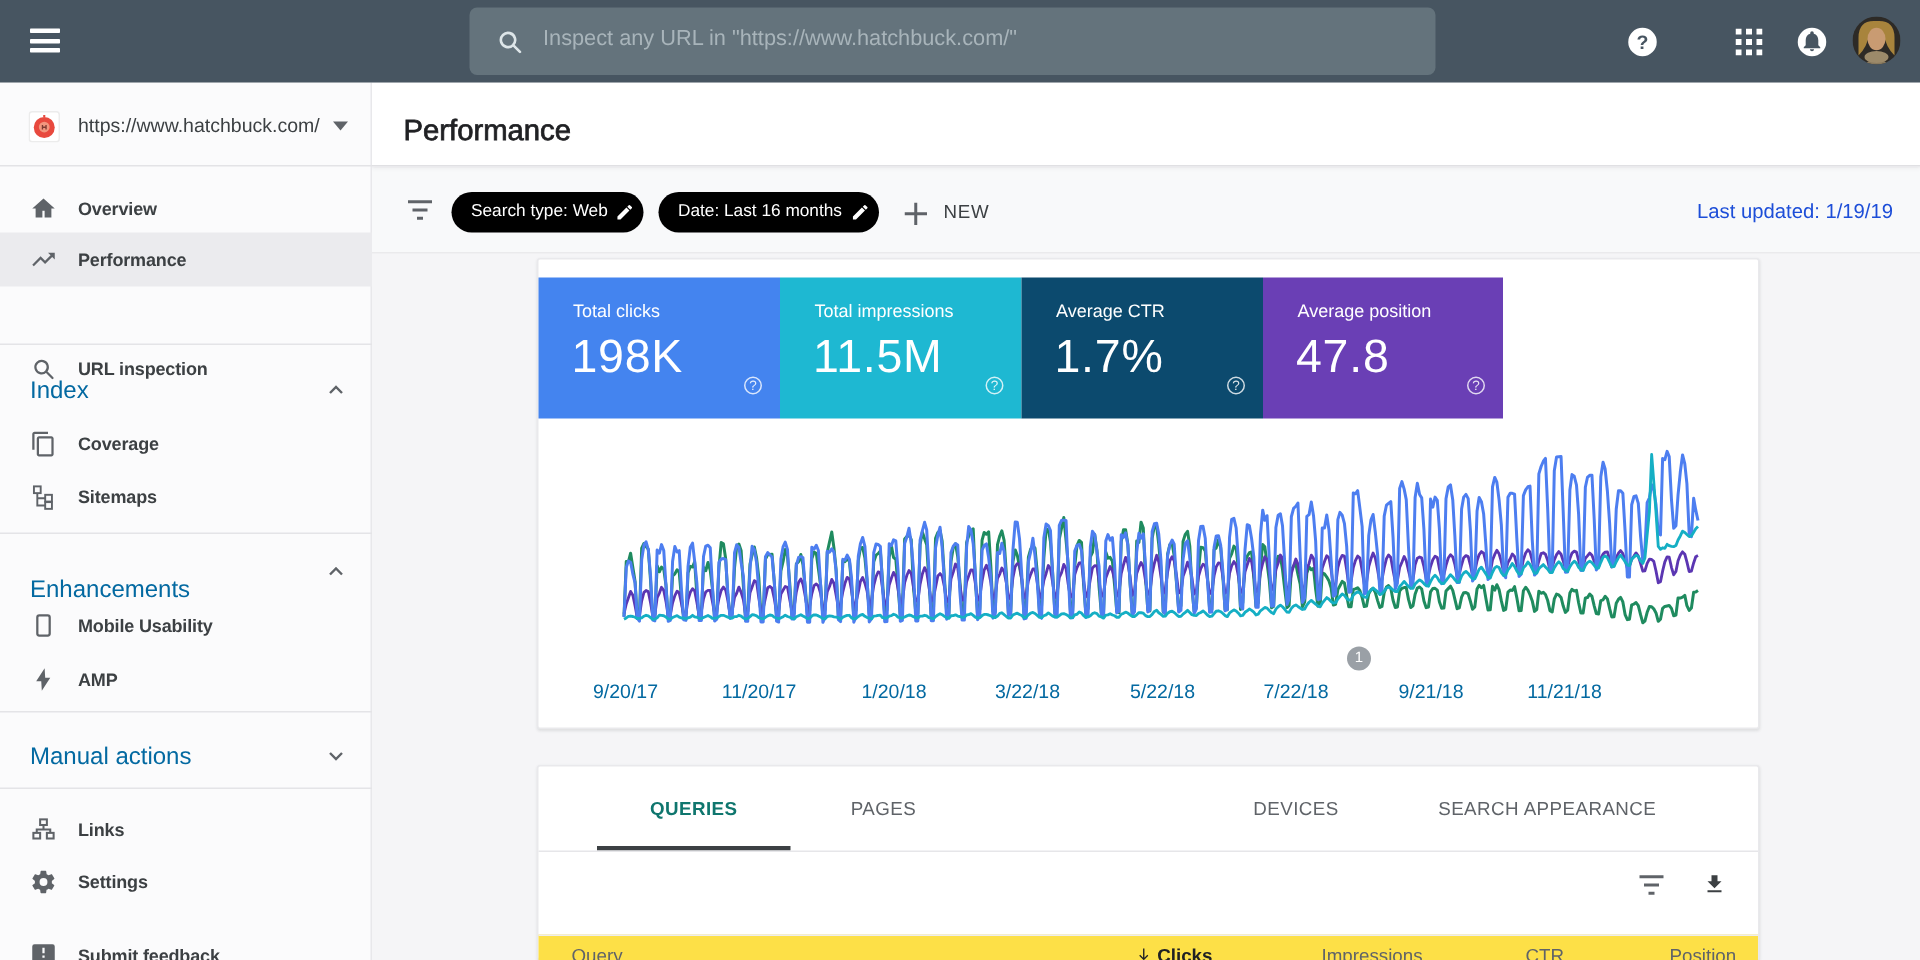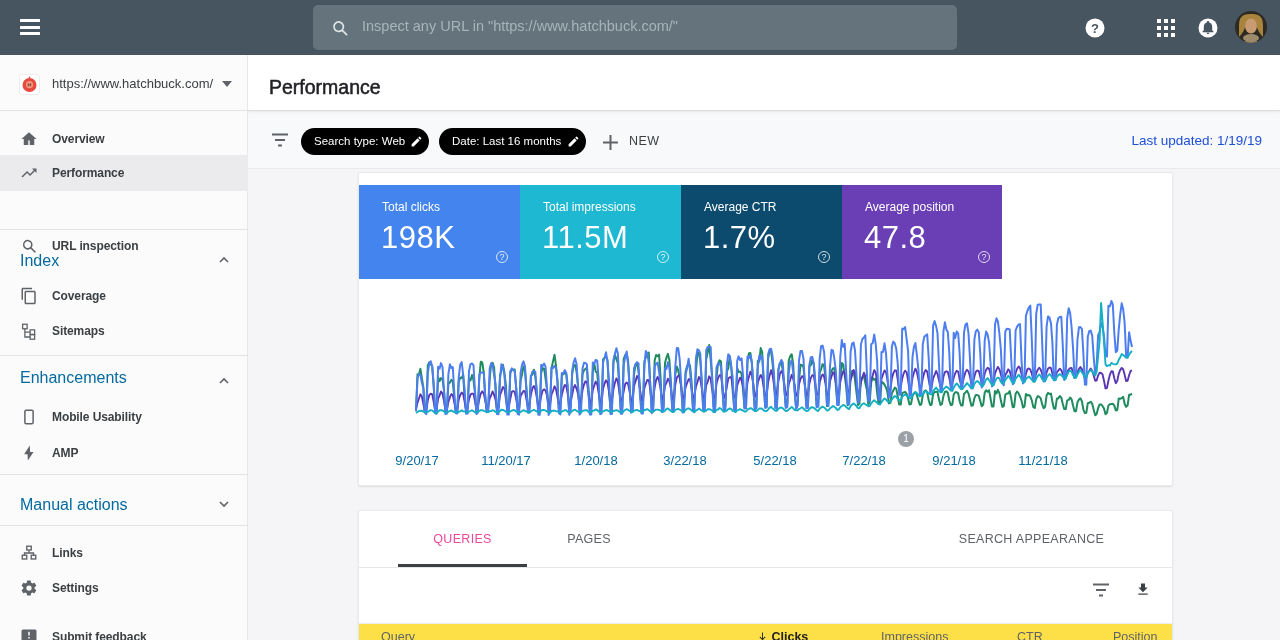--- a/index.html
+++ b/index.html
@@ -38,21 +38,21 @@
   .card1 { left:358px; top:172px; width:815px; height:314px; }
   .card2 { left:358px; top:510px; width:815px; height:130px; }
   .statbox { position:absolute; top:12px; height:94px; color:#fff; }
   .statbox .lab { position:absolute; left:23px; top:15px; font-size:12px; }
   .statbox .num { position:absolute; left:22px; top:35px; font-size:31px; font-weight:400; letter-spacing:0.5px; }
   .statbox .q { position:absolute; right:12px; bottom:16px; width:12px; height:12px; border:1px solid rgba(255,255,255,0.8); border-radius:50%; color:rgba(255,255,255,0.85); font-size:9px; line-height:11px; text-align:center; }
   .axlab { position:absolute; top:280px; font-size:13px; color:#0369a1; transform:translateX(-50%); }
   .marker { position:absolute; left:539px; top:258px; width:16px; height:16px; background:#9aa0a6; border-radius:50%; color:#fff; font-size:10px; line-height:16px; text-align:center; }
   
   .tab { position:absolute; top:0; height:55px; line-height:57px; font-size:12.5px; letter-spacing:0.3px; color:#5f6368; text-align:center; }
-  .tab.active { color:#ec4899; font-weight:400; }
+  .tab.active { color:#0f766e; font-weight:700; }
   .tabline { position:absolute; left:39px; top:53px; width:129px; height:3px; background:#3c4043; }
   .tabsep { position:absolute; left:0; top:56px; width:813px; border-top:1px solid #e6e6e9; }
   .thead { position:absolute; left:0; top:112px; width:813px; height:34px; background:#fde047; border-top:1px solid #ededf0; }
   .thead span { position:absolute; top:6px; font-size:12.5px; color:#5f6368; }
 </style>
 </head>
 <body>
 
 <div class="hdr">
   <div class="burger abs" style="left:20px;top:19px;">
@@ -149,21 +149,21 @@
         <g fill="none" stroke="#5f6368" stroke-width="1.7">
           <rect x="3.5" y="3" width="6" height="6"></rect>
           <path d="M6.5 9v11h7M6.5 13.5h7"></path>
           <rect x="13.5" y="10.5" width="6" height="6"></rect>
           <rect x="13.5" y="17" width="6" height="6"></rect>
         </g>
       </svg>
     <div class="txt">Sitemaps</div>
   </div>
   <div class="divi" style="top:300px;"></div>
-  <div class="sechdr" style="top:314px;">Enhancements</div>
+  <div class="sechdr" style="top:330px;">Enhancements</div>
   <svg class="chev" style="top:320px;" viewBox="0 0 12 12">
       <path fill="none" stroke="#5f6368" stroke-width="1.6" d="M2 8l4-4 4 4"></path>
     </svg>
   <div class="item" style="top:344px;">
     <svg class="ic" viewBox="0 0 24 24">
         <rect x="6.5" y="3" width="11" height="18" rx="1.8" fill="none" stroke="#5f6368" stroke-width="2"></rect>
       </svg>
     <div class="txt">Mobile Usability</div>
   </div>
   <div class="item" style="top:380px;">
@@ -266,20 +266,21 @@
   <div class="axlab" style="left:505px;">7/22/18</div>
   <div class="axlab" style="left:595px;">9/21/18</div>
   <div class="axlab" style="left:684px;">11/21/18</div>
   <div class="marker">1</div>
 </div>
 
 <div class="card card2">
   <div class="tab active" style="left:39px; width:129px;">QUERIES</div>
   <div class="tabline"></div>
   <div class="tab" style="left:180px; width:100px;">PAGES</div>
+  <div class="tab" style="left:455px; width:100px;">DEVICES</div>
   <div class="tab" style="left:590px; width:165px;">SEARCH APPEARANCE</div>
   <div class="tabsep"></div>
   <svg class="abs" style="left:733px;top:71px;" width="18" height="16" viewBox="0 0 18 16">
       <g stroke="#5f6368" stroke-width="2">
         <line x1="1" y1="2.5" x2="17" y2="2.5"></line>
         <line x1="4" y1="8" x2="14" y2="8"></line>
         <line x1="7" y1="13.5" x2="11" y2="13.5"></line>
       </g>
     </svg>
   <svg class="abs" style="left:776px;top:70px;" width="16" height="17" viewBox="0 0 24 24">

